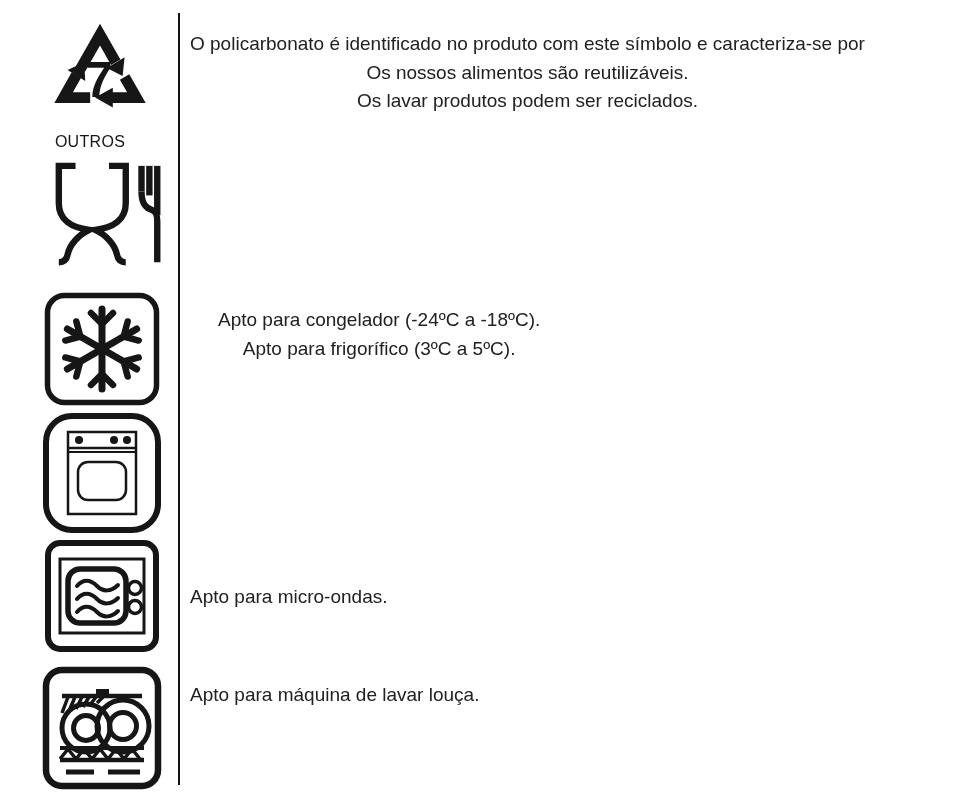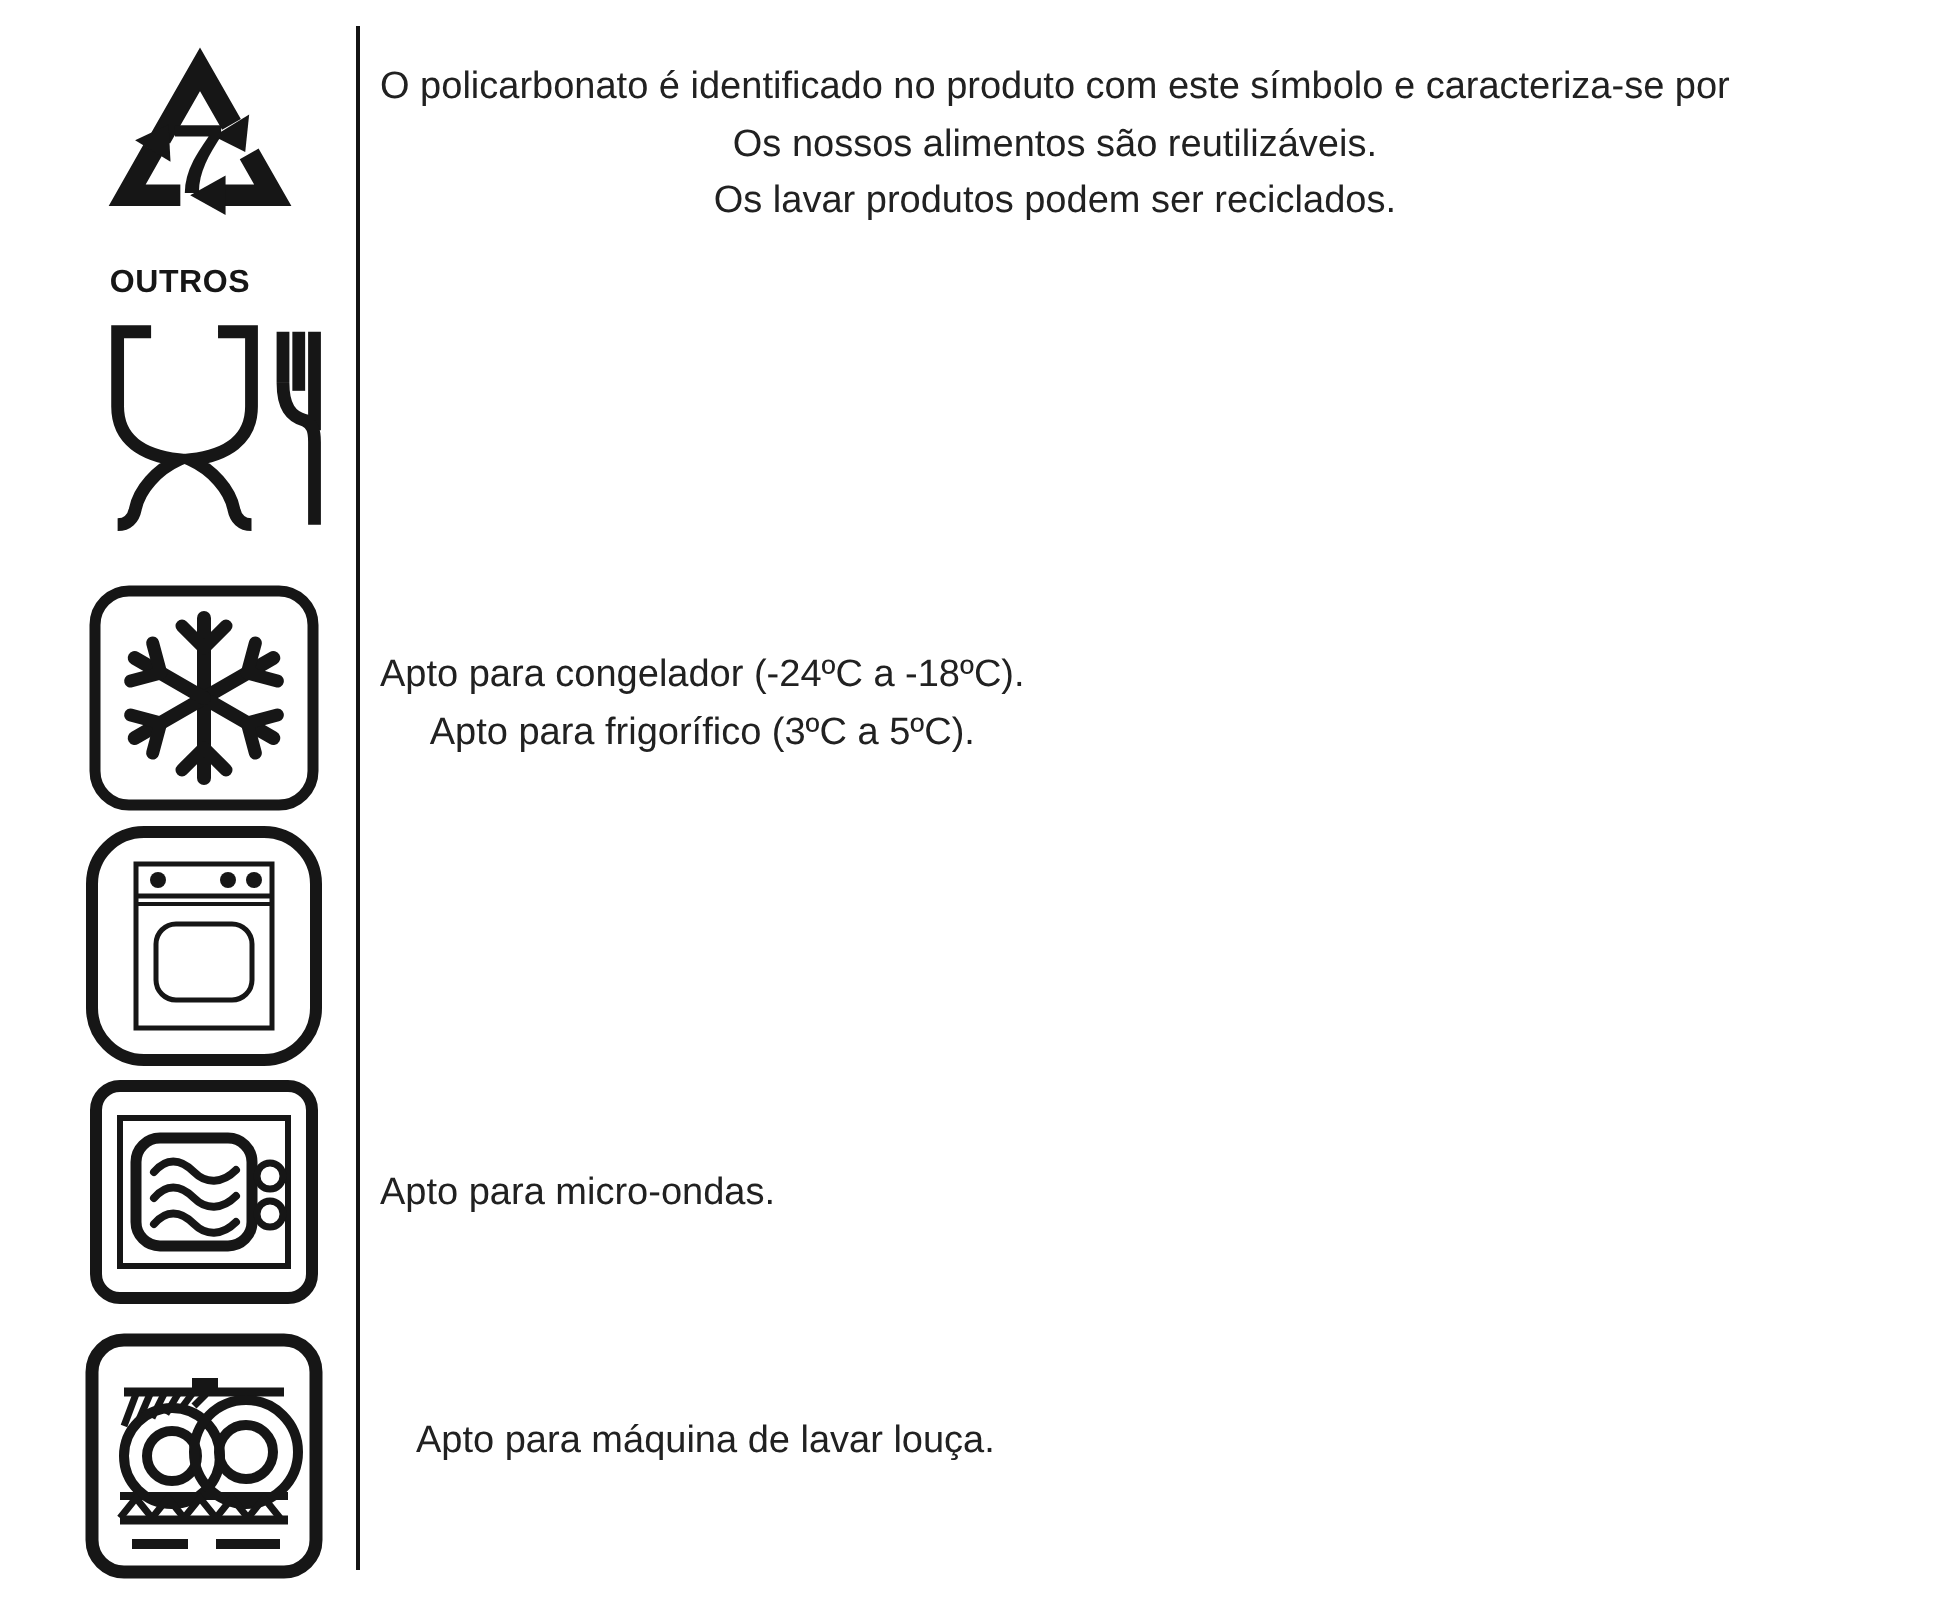--- a/index.html
+++ b/index.html
@@ -6,21 +6,21 @@
   #canvas{
     position:relative;width:969px;height:800px;background:#ffffff;
     font-family:"Liberation Sans", sans-serif;color:#212121;overflow:hidden;
   }
   .divider{position:absolute;left:178px;top:13px;width:2px;height:772px;background:#141414;}
   .icon{position:absolute;}
   .icon svg{display:block;}
   .txt{position:absolute;left:190px;font-size:19px;line-height:28.5px;color:#212121;white-space:nowrap;text-align:center;}
   .caption{
     position:absolute;left:0;top:133px;width:180px;text-align:center;
-    font-size:16px;font-weight:700;letter-spacing:0.3px;color:#161616;
+    font-size:16px;font-weight:400;letter-spacing:0.3px;color:#161616;
   }
   .stroke{stroke:#161616;fill:none;}
   .fill{fill:#161616;stroke:none;}
 </style>
 </head>
 <body>
 
 <div id="canvas">
 
   <div class="divider"></div>
@@ -82,21 +82,21 @@
             <line x1="0" y1="0" x2="0" y2="-40"></line>
             <path d="M 0,-25 L -11,-36 M 0,-25 L 11,-36" stroke-width="6.5"></path>
           </g>
         <g transform="rotate(300)">
             <line x1="0" y1="0" x2="0" y2="-40"></line>
             <path d="M 0,-25 L -11,-36 M 0,-25 L 11,-36" stroke-width="6.5"></path>
           </g>
       </g>
     </svg>
   </div>
-  <div class="txt" style="top:324px;">
+  <div class="txt" style="top:306px;margin-left:28px;">
     <div>Apto para congelador (-24ºC a -18ºC).</div>
     <div>Apto para frigorífico (3ºC a 5ºC).</div>
   </div>
 
   <div class="icon" style="left:42px;top:412px;">
     <svg width="120" height="122" viewBox="0 0 120 122">
       <rect class="stroke" x="4" y="4" width="112" height="114" rx="26" stroke-width="6"></rect>
       <rect class="stroke" x="26" y="20" width="68" height="82" stroke-width="2.5"></rect>
       <line class="stroke" x1="26" y1="36" x2="94" y2="36" stroke-width="2.5"></line>
       <line class="stroke" x1="26" y1="40" x2="94" y2="40" stroke-width="2"></line>
@@ -142,17 +142,17 @@
       <circle class="stroke" cx="44" cy="62" r="12.5" stroke-width="5"></circle>
       <circle class="stroke" cx="81" cy="60" r="26" stroke-width="5"></circle>
       <circle class="stroke" cx="81" cy="60" r="13.5" stroke-width="5"></circle>
       <line class="stroke" x1="18" y1="82" x2="102" y2="82" stroke-width="4"></line>
       <polyline class="stroke" stroke-width="3.5" points="18,93 26,83 34,93 42,83 50,93 58,83 66,93 74,83 82,93 90,83 98,93"></polyline>
       <line class="stroke" x1="18" y1="94" x2="102" y2="94" stroke-width="4.5"></line>
       <line class="stroke" x1="24" y1="106" x2="52" y2="106" stroke-width="5"></line>
       <line class="stroke" x1="66" y1="106" x2="98" y2="106" stroke-width="5"></line>
     </svg>
   </div>
-  <div class="txt" style="top:707px;margin-left:18px;">
+  <div class="txt" style="top:681px;">
     <div>Apto para máquina de lavar louça.</div>
   </div>
 
 </div>
 
 </body></html>

